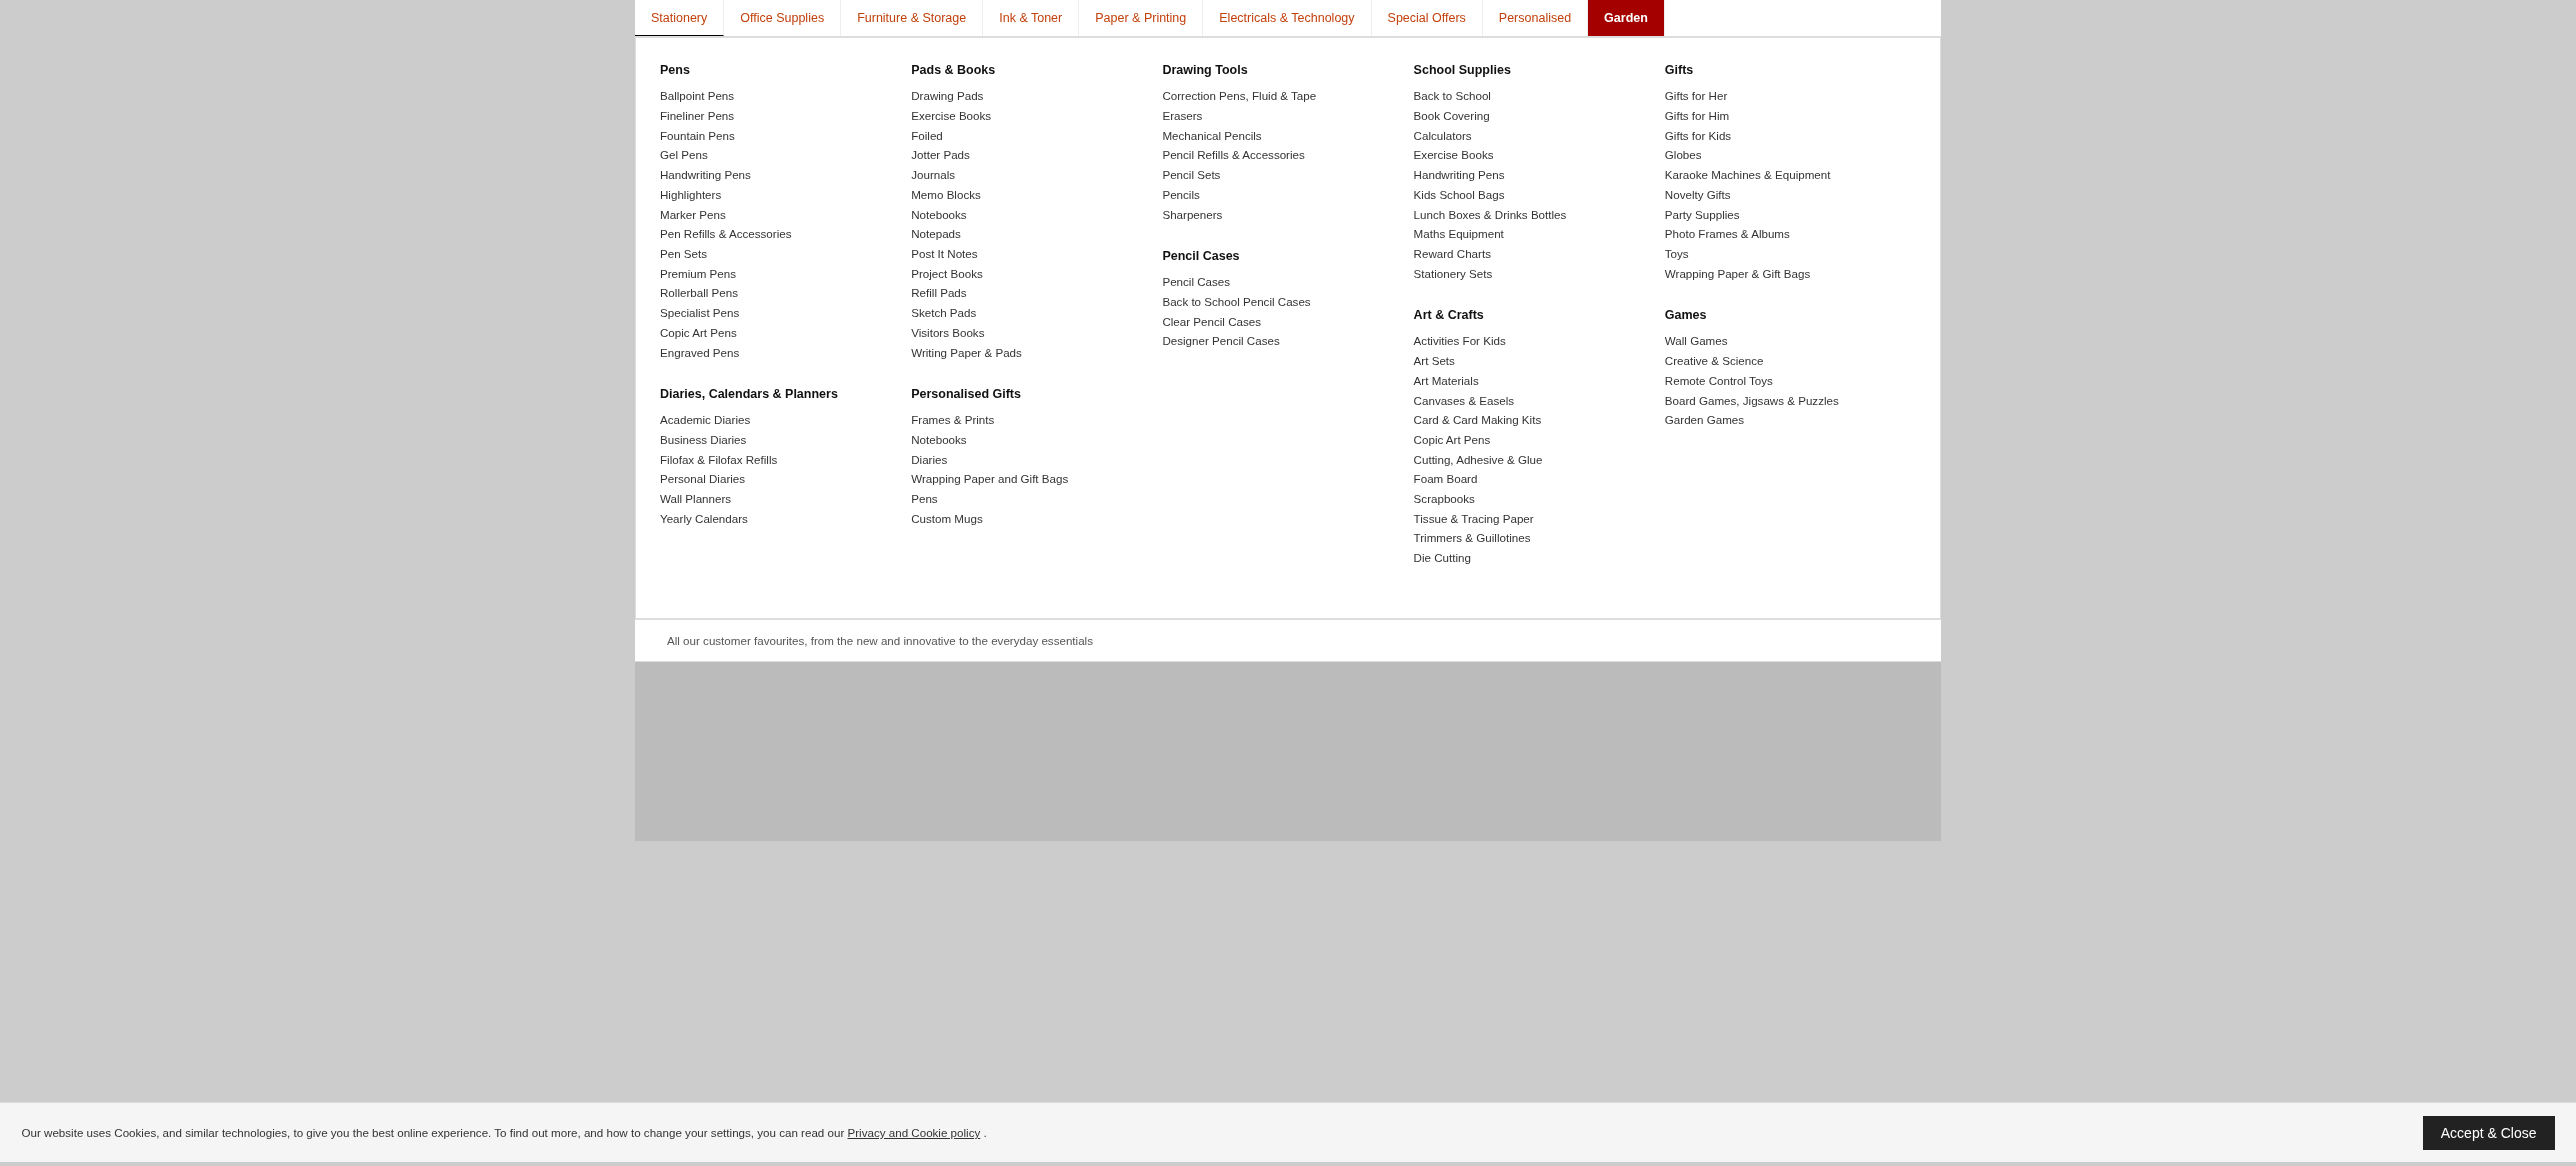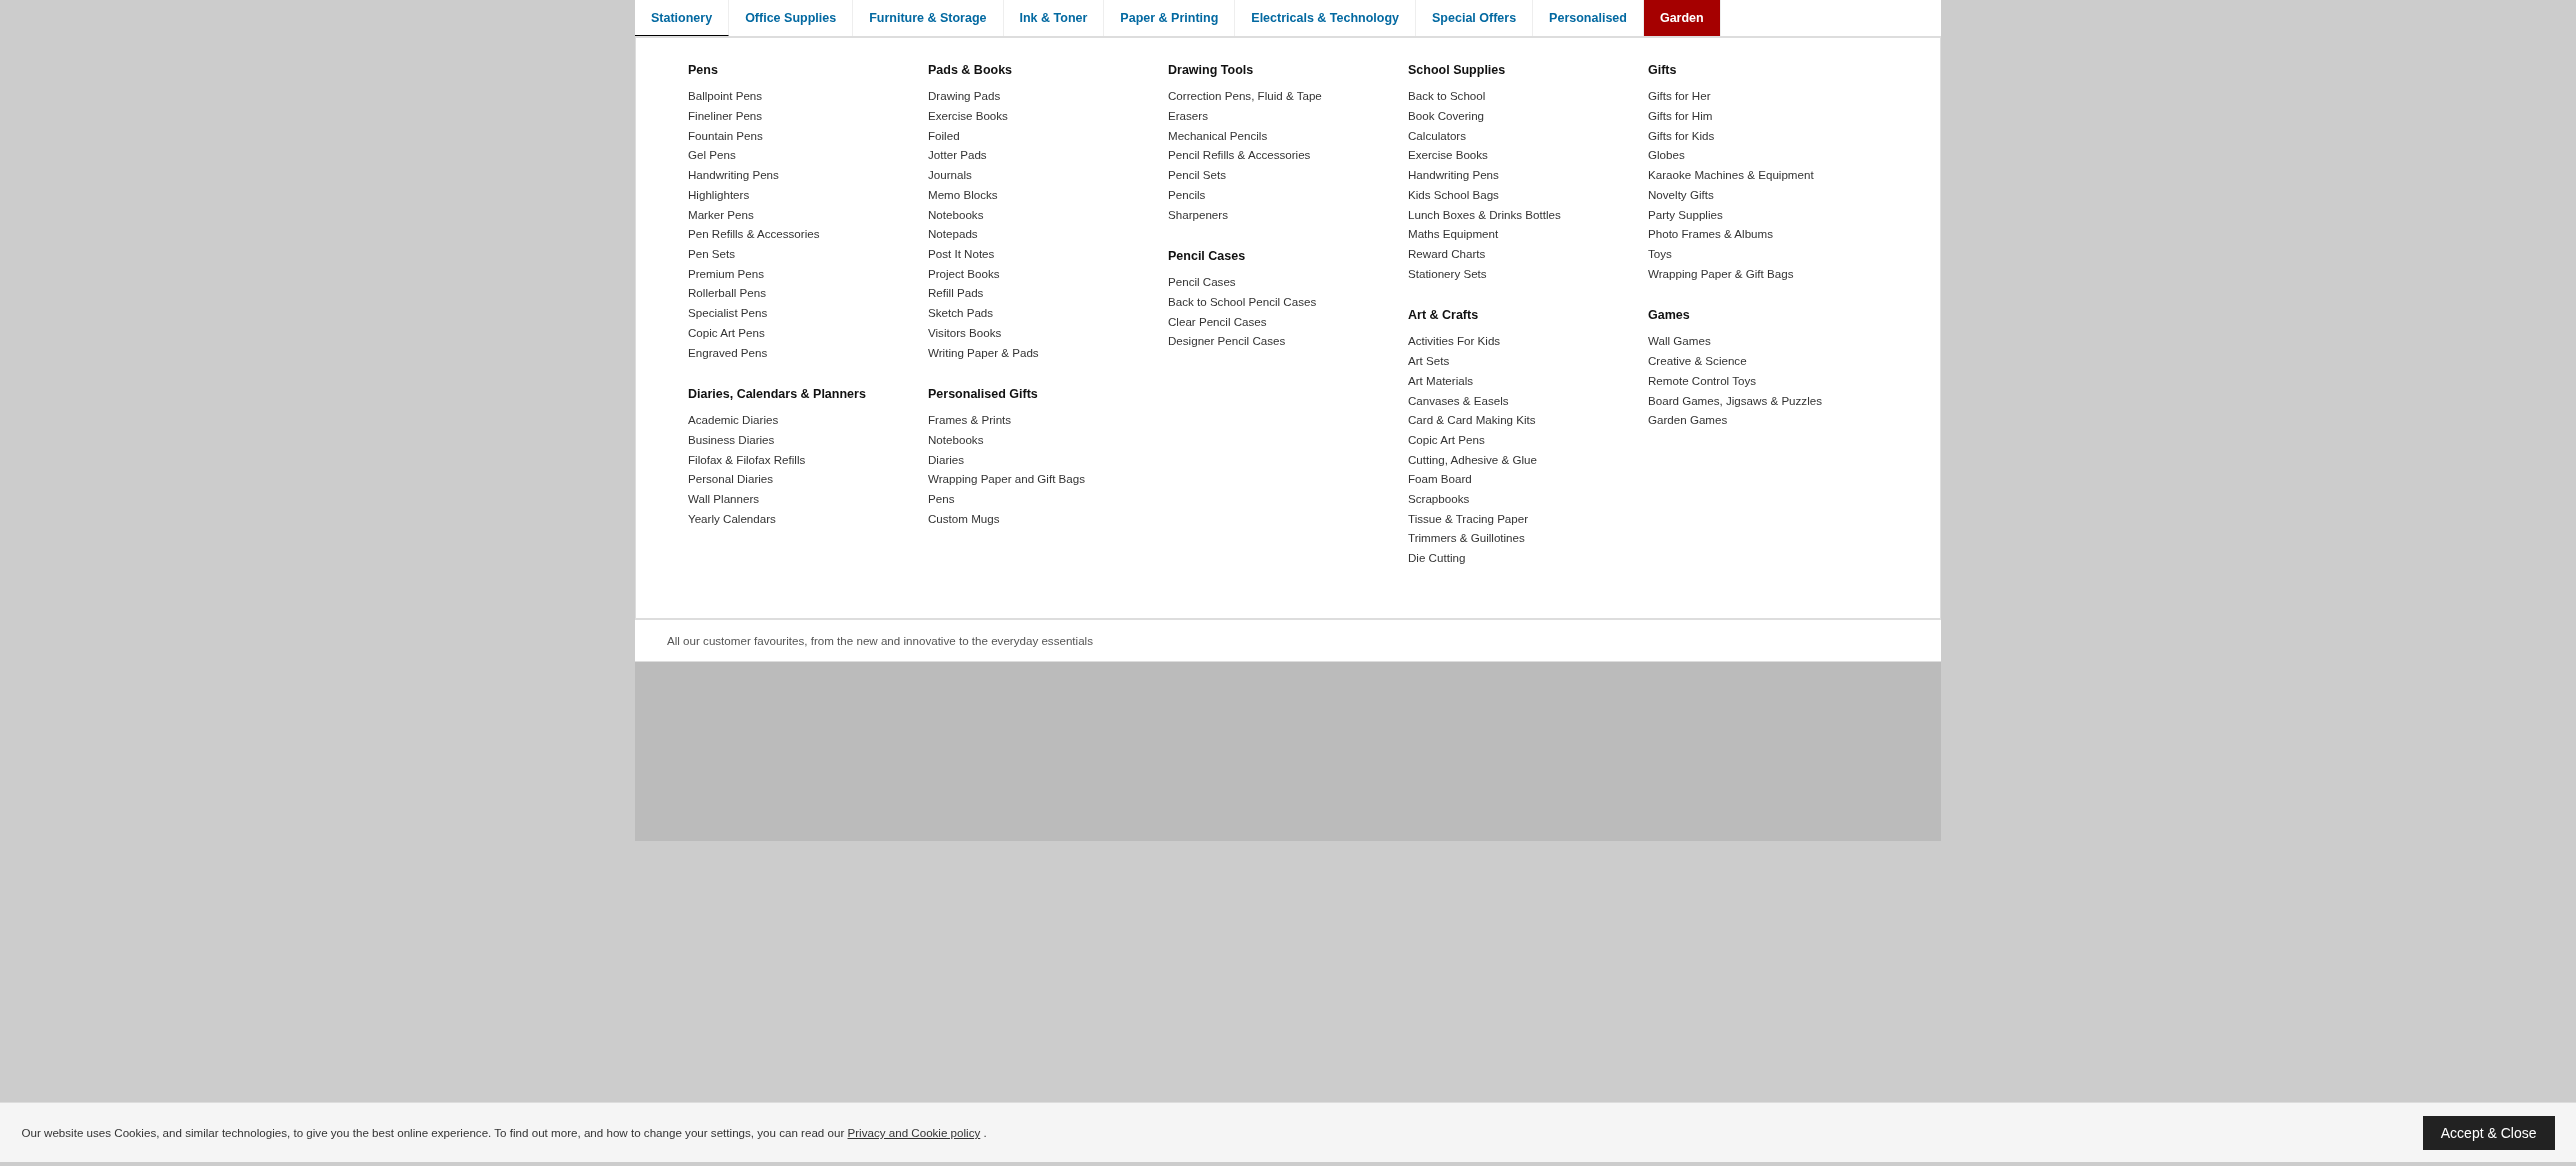--- a/index.html
+++ b/index.html
@@ -16,42 +16,42 @@
       display: flex;
       align-items: stretch;
       border-bottom: 0.9px solid #ddd;
       position: relative;
       z-index: 100;
     }
     .nav-item {
       padding: 10.7px 16px;
       cursor: pointer;
       font-size: 12.5px;
-      color: #0369a1;
+      color: #c2410c;
       display: flex;
       align-items: center;
       border-right: 0.9px solid #eee;
       white-space: nowrap;
-      font-weight: 700;
+      font-weight: 400;
     }
     .nav-item.active {
       background: #fff;
       border-bottom: 1.8px solid #000;
     }
     .nav-item.garden {
       background: #a50000;
       color: #fff;
       font-weight: bold;
     }
 
     
     .mega-menu {
       background: #fff;
       border: 0.9px solid #ddd;
-      padding: 25px 52px;
+      padding: 25px 24px;
       display: flex;
       gap: 0;
       position: relative;
       z-index: 99;
     }
 
     .mega-menu-col {
       flex: 1;
       min-width: 179px;
       padding-right: 21.5px;

